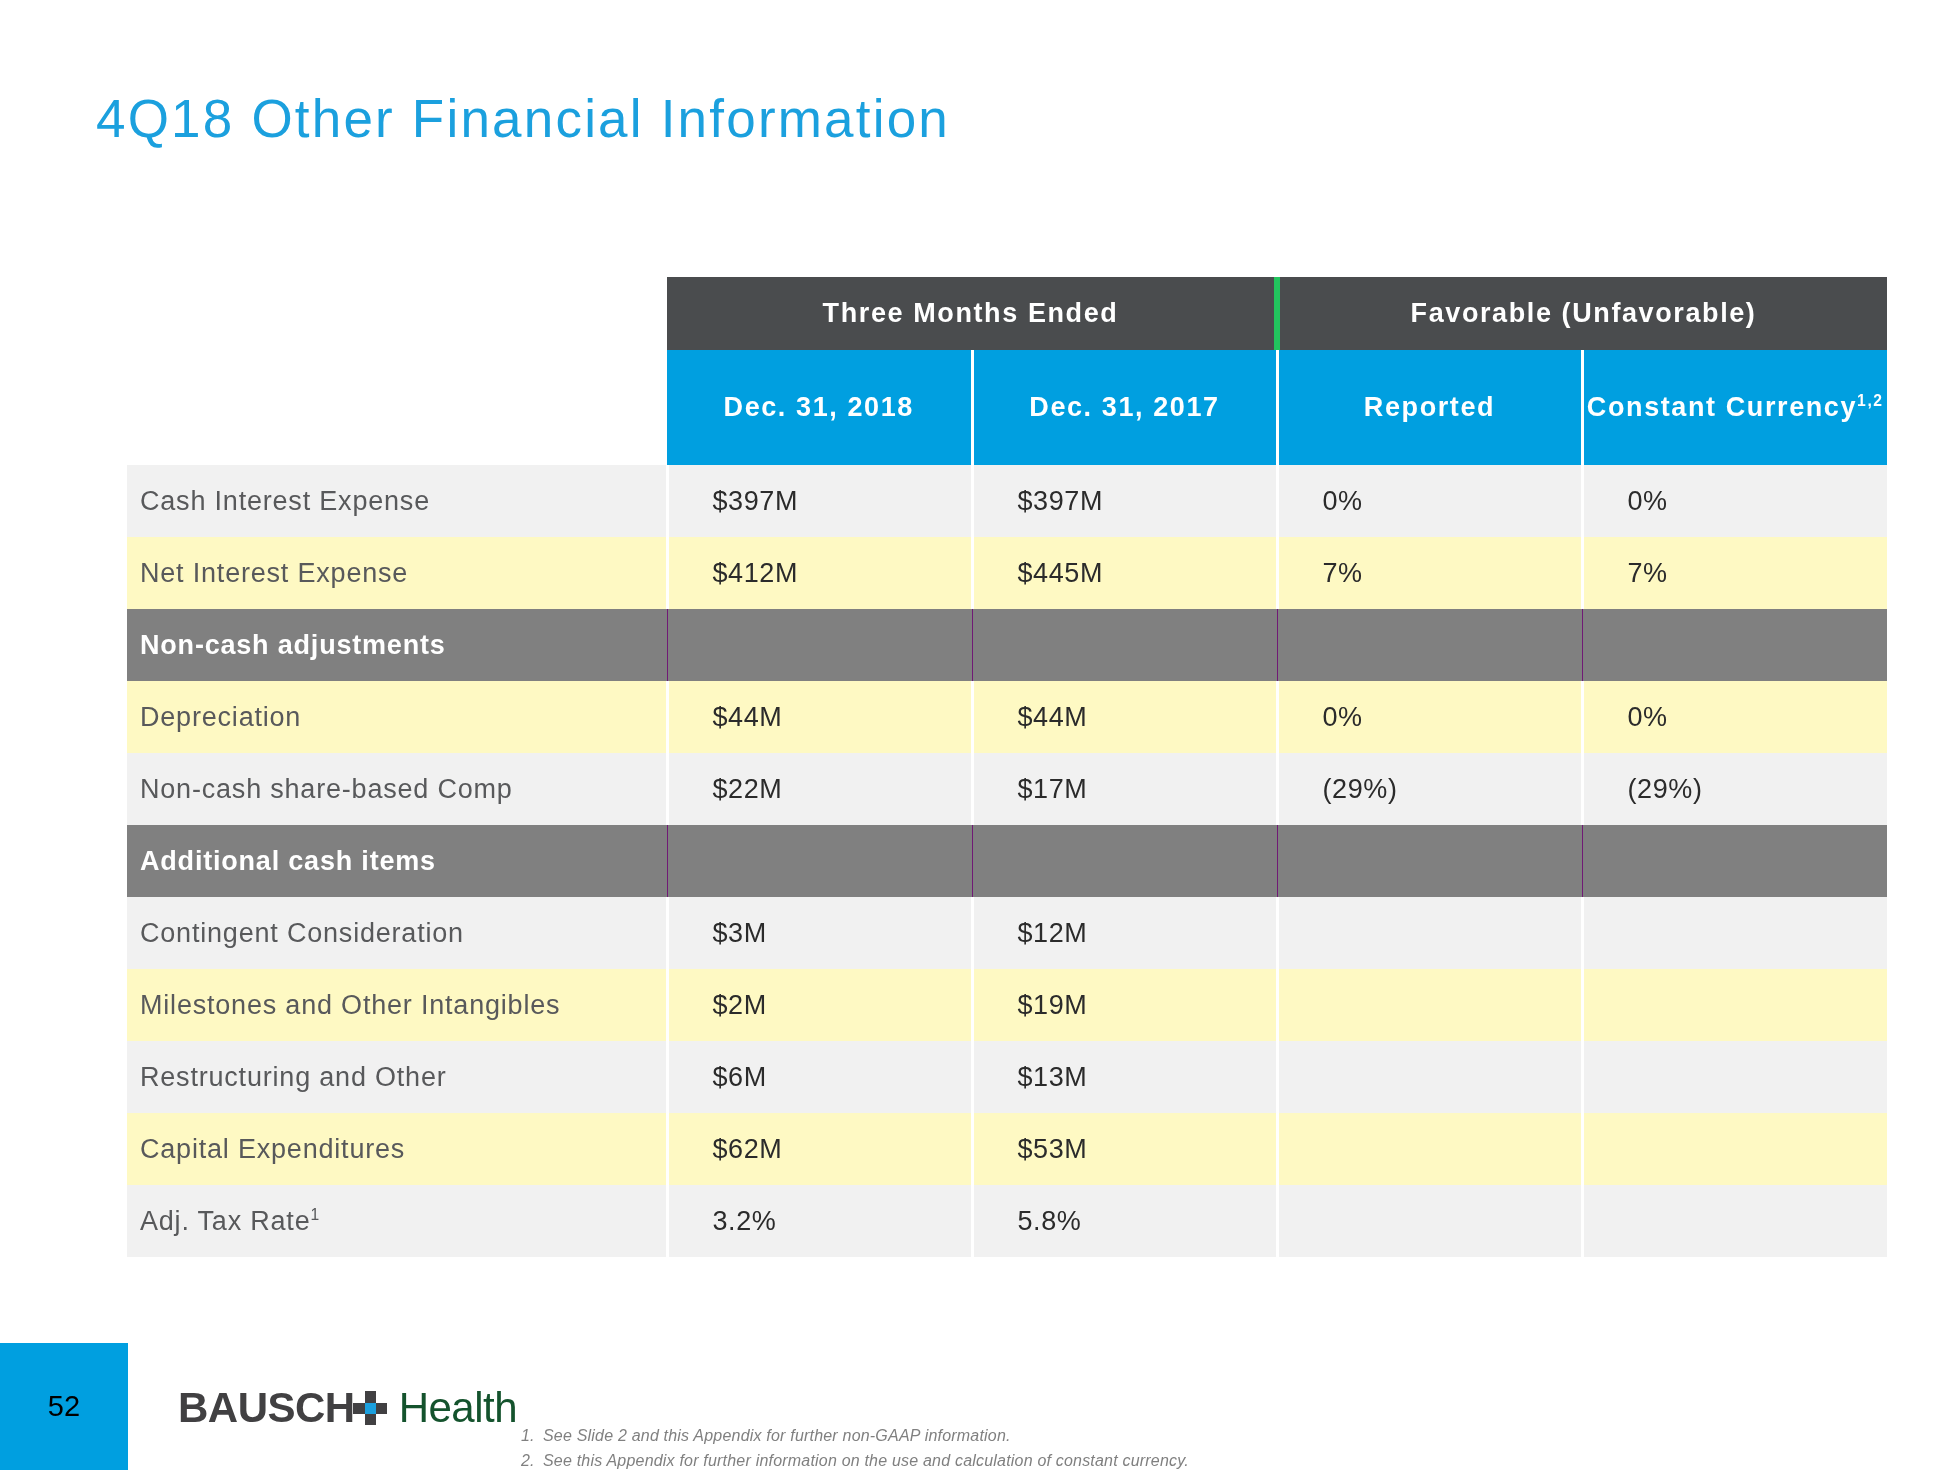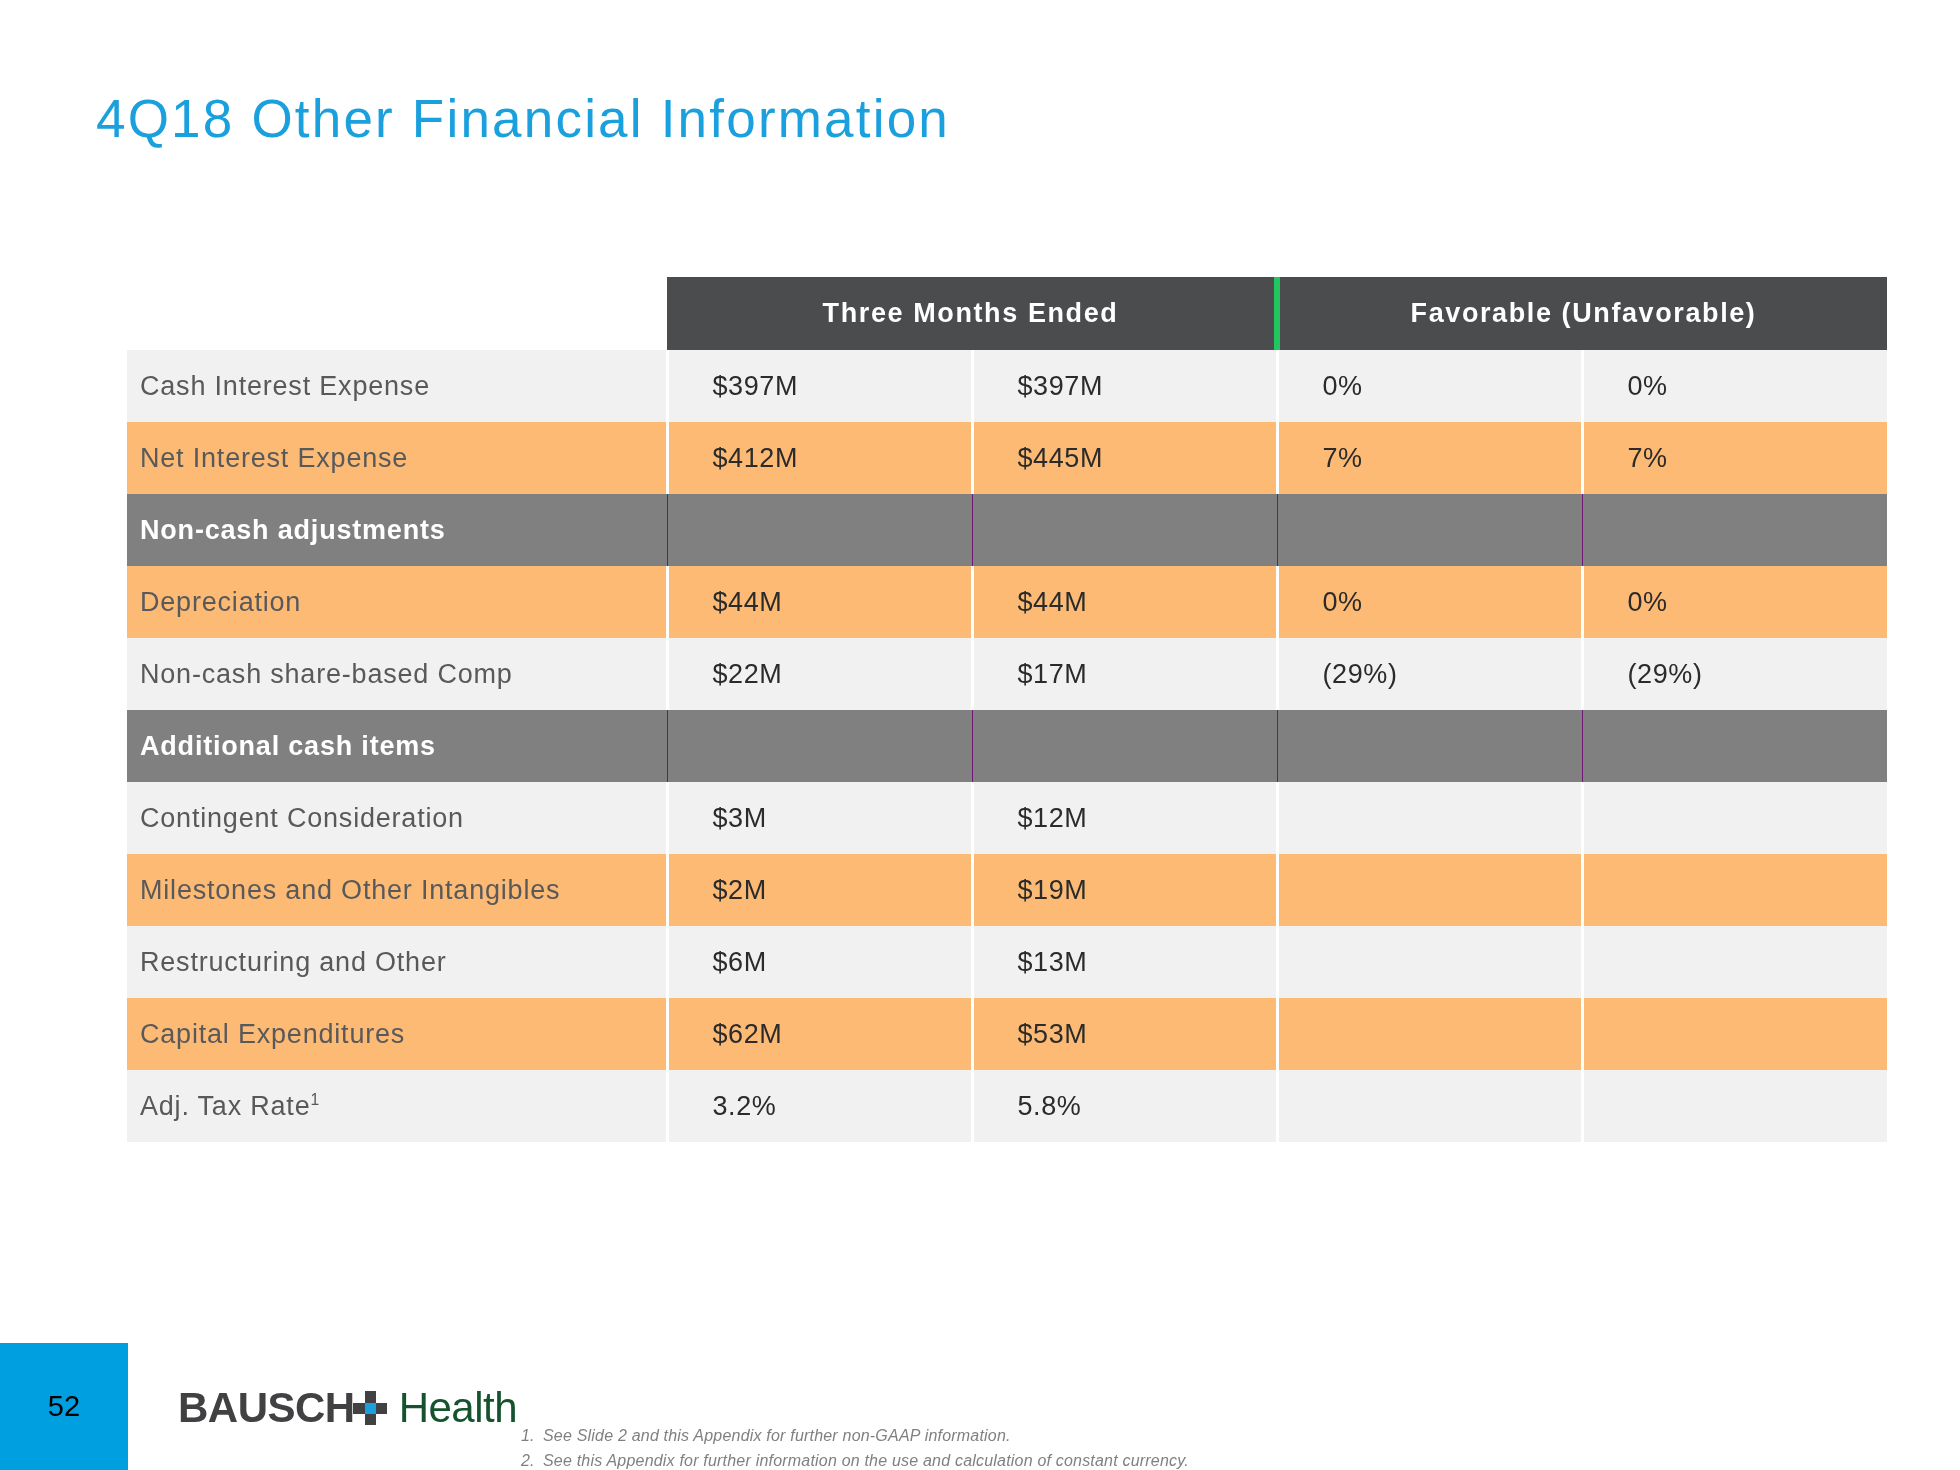--- a/index.html
+++ b/index.html
@@ -71,21 +71,21 @@
     text-align: center;
     line-height: 1.25;
   }
   .hdr-sub td.blank { background: #ffffff; }
   .hdr-sub td.sep-l { border-left: 3px solid #ffffff; }
 
   sup { font-size: 0.58em; vertical-align: super; line-height: 0; }
 
   
   .row-band td { background: #F1F1F1; margin-left: 20px; }
-  .row-plain td { background: #fdba74; }
+  .row-plain td { background: #fef9c3; }
   .row-section td {
     background: #808080;
     color: #ffffff;
     font-weight: bold;
     letter-spacing: 1.3px;
   }
   .fin-table tbody td {
     height: 72px;
     font-size: 27px;
     color: #58595B;
@@ -206,20 +206,29 @@
     <col class="col-data">
     <col class="col-data">
     <col class="col-data">
   </colgroup>
   <thead>
     <tr class="hdr-top">
       <td class="blank"></td>
       <td colspan="2">Three Months Ended</td>
       <td colspan="2" class="sep-l">Favorable (Unfavorable)</td>
     </tr>
+    <tr class="hdr-sub">
+      <td class="blank"></td>
+      <td>Dec. 31, 2018</td>
+      <td class="sep-l">Dec. 31, 2017</td>
+      <td class="sep-l">Reported</td>
+      <td class="sep-l">
+        <span>Constant Currency</span><sup>1,2</sup>
+      </td>
+    </tr>
   </thead>
   <tbody id="table-body">
       <tr class="row-band">
         <td class="cell-label">Cash Interest Expense</td>
         <td class="cell-val">$397M</td>
         <td class="cell-val">$397M</td>
         <td class="cell-val">0%</td>
         <td class="cell-val">0%</td>
       </tr>
       <tr class="row-plain">

